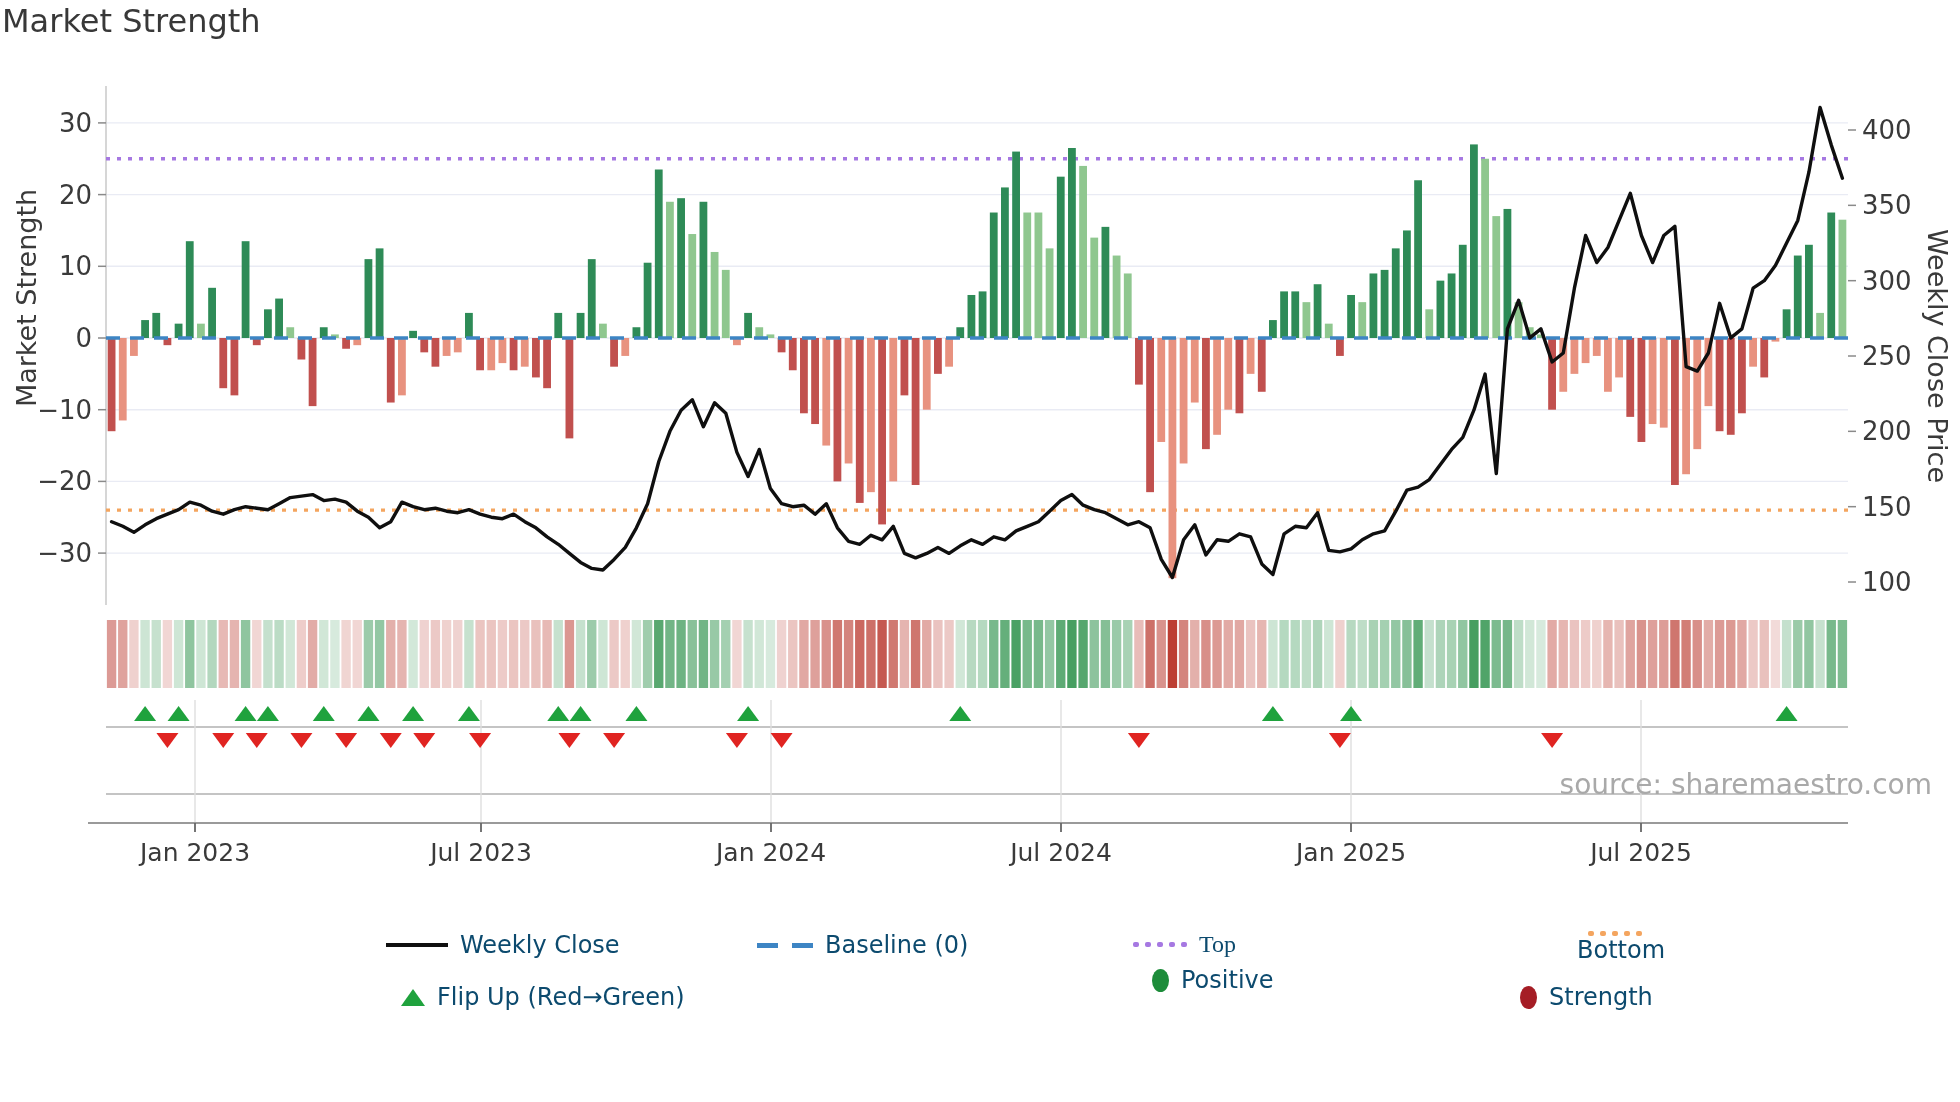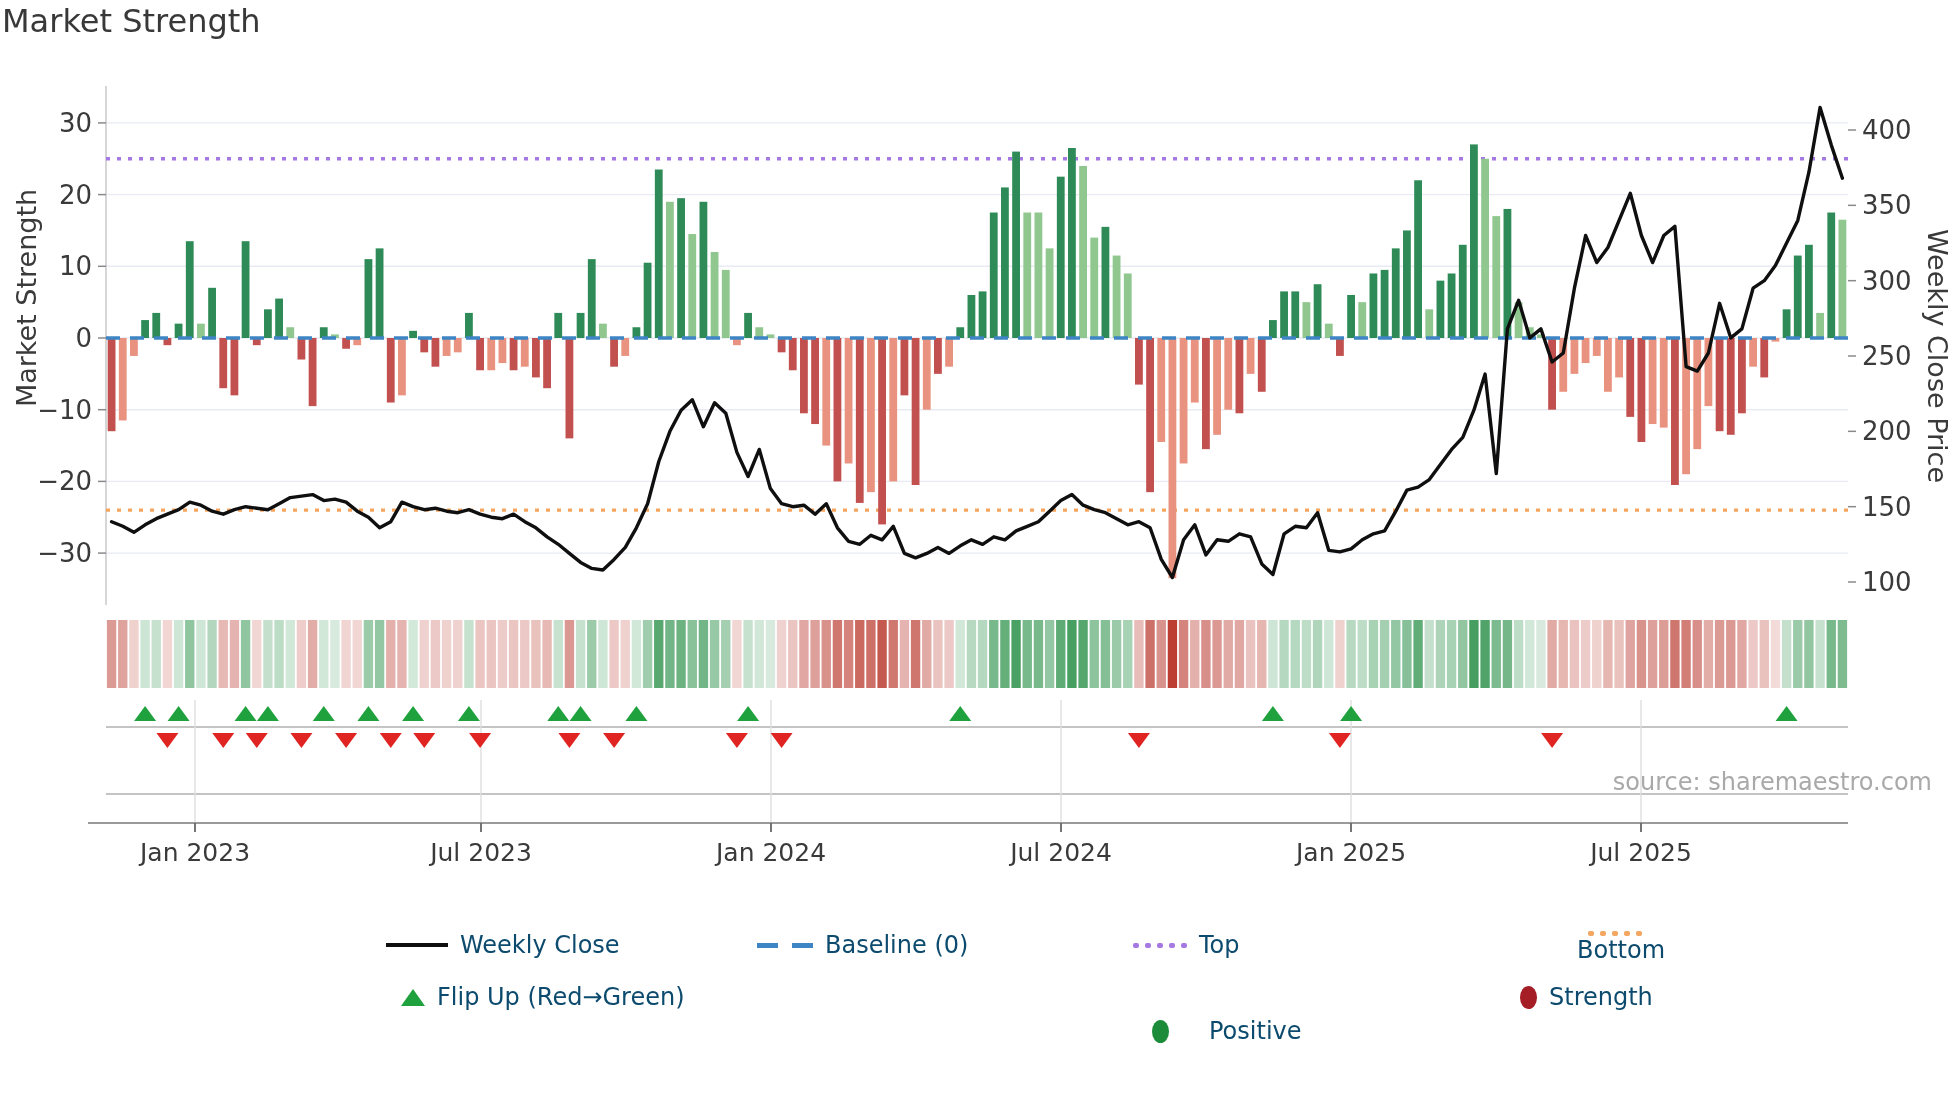--- a/index.html
+++ b/index.html
@@ -3,21 +3,21 @@
 <meta charset="utf-8">
 <style>
   html,body{margin:0;padding:0;background:#ffffff;}
   #canvas{position:relative;width:1960px;height:1102px;background:#ffffff;overflow:hidden;
           font-family:"DejaVu Sans","Liberation Sans",sans-serif;color:#3a3a3a;}
   #plot-svg{position:absolute;left:0;top:0;}
   .page-title{position:absolute;left:2px;top:2px;font-size:32px;color:#383838;}
   .vlabel{position:absolute;white-space:nowrap;font-size:27px;color:#3a3a3a;}
   .vlabel-left{transform:translate(-50%,-50%) rotate(-90deg);}
   .vlabel-right{transform:translate(-50%,-50%) rotate(90deg);}
-  .source-note{position:absolute;font-size:24px;color:#a9a9a9;white-space:nowrap;}
+  .source-note{position:absolute;font-size:28px;color:#a9a9a9;white-space:nowrap;}
   .legend-item{position:absolute;display:flex;align-items:center;white-space:nowrap;}
   .legend-label{font-size:24px;color:#0c4a6e;margin-left:12px;}
   .sw-line{width:62px;height:0;border-top:4px solid #0f0f0f;}
   .sw-dashes{display:flex;gap:14px;}
   .sw-dashes i{display:block;width:21px;height:5px;background:#3d85c4;}
   .sw-dots{display:flex;gap:6px;}
   .sw-dots i{display:block;width:6px;height:5px;border-radius:2px;}
   .sw-dots.purple i{background:#a678e2;}
   .sw-dots.orange i{background:#f4a55f;}
   .sw-tri-up{width:0;height:0;border-left:12px solid transparent;border-right:12px solid transparent;
@@ -450,21 +450,21 @@
     <span class="sw-line"></span>
     <span class="legend-label">Weekly Close</span>
   </div>
   <div class="legend-item" style="left:757px;top:931px;text-align:right;">
     <span class="sw-dashes">
         <i></i>
         <i></i>
       </span>
     <span class="legend-label">Baseline (0)</span>
   </div>
-  <div class="legend-item" style="left:1133px;top:931px;">
+  <div class="legend-item" style="left:1133px;top:931px;font-family:Liberation Serif, serif;">
     <span class="sw-dots purple">
         <i></i>
         <i></i>
         <i></i>
         <i></i>
         <i></i>
       </span>
     <span class="legend-label">Top</span>
   </div>
   <div class="legend-item" style="left:1565px;top:931px;flex-direction:column;">
@@ -475,21 +475,21 @@
         <i></i>
         <i></i>
       </span>
     <span class="legend-label">Bottom</span>
   </div>
 
   <div class="legend-item" style="left:401px;top:983px;">
     <span class="sw-tri-up"></span>
     <span class="legend-label">Flip Up (Red→Green)</span>
   </div>
-  <div class="legend-item" style="left:1152px;top:1017px;gap:28px;">
+  <div class="legend-item" style="left:1152px;top:966px;">
     <span class="sw-dot green"></span>
     <span class="legend-label">Positive</span>
   </div>
   <div class="legend-item" style="left:1520px;top:983px;">
     <span class="sw-dot darkred"></span>
     <span class="legend-label">Strength</span>
   </div>
 </div>
 
 </body></html>

